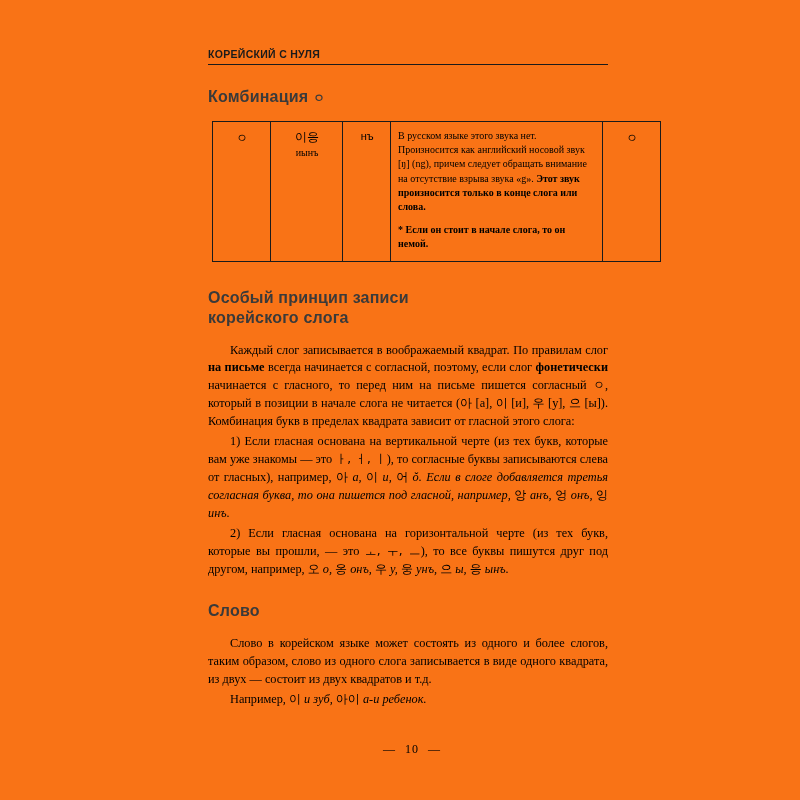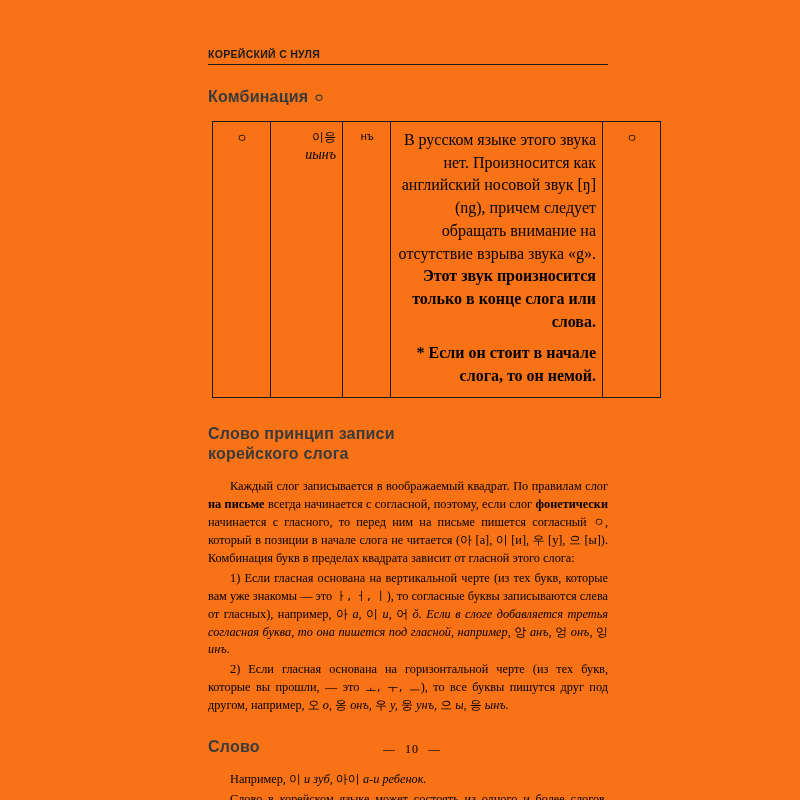--- a/index.html
+++ b/index.html
@@ -57,42 +57,41 @@
     width: 378px;
     margin: 0 0 26px 4px;
     table-layout: fixed;
   }
   .tbl td {
     border: 1px solid #1b1b1b;
     vertical-align: top;
     padding: 7px 6px 9px 7px;
   }
   .c1 { width: 44px; text-align: center; }
-  .c2 { width: 58px; text-align: right; }
+  .c2 { width: 58px; text-align: center; }
   .c3 { width: 34px; text-align: center; font-family: Liberation Mono, monospace; }
   .c4 { width: 198px; }
   .c5 { width: 44px; text-align: center; }
   .glyph {
     font-size: 13px;
     line-height: 1.2;
     padding-top: 2px;
   }
   .kor-name {
     font-size: 11.5px;
     line-height: 1.35;
   }
-  .kor-name .tr { display: block; font-size: 14px; font-style: italic; }
+  .kor-name .tr { display: block; font-size: 10px; }
   .translit {
     font-size: 11px;
     padding-top: 2px;
   }
   .desc {
-    font-size: 16px;
+    font-size: 10px;
     line-height: 1.42;
-    text-align: right;
   }
   .desc b { font-weight: bold; }
   .desc .note {
     display: block;
     margin-top: 9px;
     font-weight: bold;
   }
   p.body {
     font-size: 12.3px;
     line-height: 1.46;
@@ -152,35 +151,35 @@
             </div>
           </td>
           <td class="c5">
             <div class="glyph kor">ㅇ</div>
           </td>
         </tr>
       </tbody>
     </table>
 
     <h2 class="section">
-      <span>Слово принцип записи</span><br>
+      <span>Особый принцип записи</span><br>
       <span>корейского слога</span>
     </h2>
 
     <p class="body"><span>Каждый слог записывается в воображаемый квадрат. По правилам слог </span><span class="bold">на письме</span><span> всегда начинается с согласной, поэтому, если слог </span><span class="bold">фонетически</span><span> начинается с гласного, то перед ним на письме пишется согласный </span><span class="kor">ㅇ</span><span>, который в позиции в начале слога не читается (</span><span class="kor">아</span><span> [а], </span><span class="kor">이</span><span> [и], </span><span class="kor">우</span><span> [у], </span><span class="kor">으</span><span> [ы]). Комбинация букв в пределах квадрата зависит от гласной этого слога:</span></p>
 
     <p class="body"><span>1) Если гласная основана на вертикальной черте (из тех букв, которые вам уже знакомы — это </span><span class="kor">ㅏ, ㅓ, ㅣ</span><span>), то согласные буквы записываются слева от гласных), например, </span><span class="kor">아</span><span class="ital"> а, </span><span class="kor">이</span><span class="ital"> и, </span><span class="kor">어</span><span class="ital"> ŏ. Если в слоге добавляется третья согласная буква, то она пишется под гласной, например, </span><span class="kor">앙</span><span class="ital"> анъ, </span><span class="kor">엉</span><span class="ital"> онъ, </span><span class="kor">잉</span><span class="ital"> инъ.</span></p>
 
     <p class="body"><span>2) Если гласная основана на горизонтальной черте (из тех букв, которые вы прошли, — это </span><span class="kor">ㅗ, ㅜ, ㅡ</span><span>), то все буквы пишутся друг под другом, например, </span><span class="kor">오</span><span class="ital"> о, </span><span class="kor">옹</span><span class="ital"> онъ, </span><span class="kor">우</span><span class="ital"> у, </span><span class="kor">웅</span><span class="ital"> унъ, </span><span class="kor">으</span><span class="ital"> ы, </span><span class="kor">응</span><span class="ital"> ынъ.</span></p>
 
     <h2 class="section second">Слово</h2>
 
+    <p class="body">Слово в корейском языке может состоять из одного и более слогов, таким образом, слово из одного слога записывается в виде одного квадрата, из двух — состоит из двух квадратов и т.д.</p>
+
     <p class="body"><span>Например, </span><span class="kor">이</span><span class="ital"> и зуб, </span><span class="kor">아이</span><span class="ital"> а-и ребенок.</span></p>
-
-    <p class="body">Слово в корейском языке может состоять из одного и более слогов, таким образом, слово из одного слога записывается в виде одного квадрата, из двух — состоит из двух квадратов и т.д.</p>
 
   </div>
 
   <div class="folio">
     <span class="dash">—</span><span>10</span><span class="dash">—</span>
   </div>
 
 </div>
 
 </body></html>

